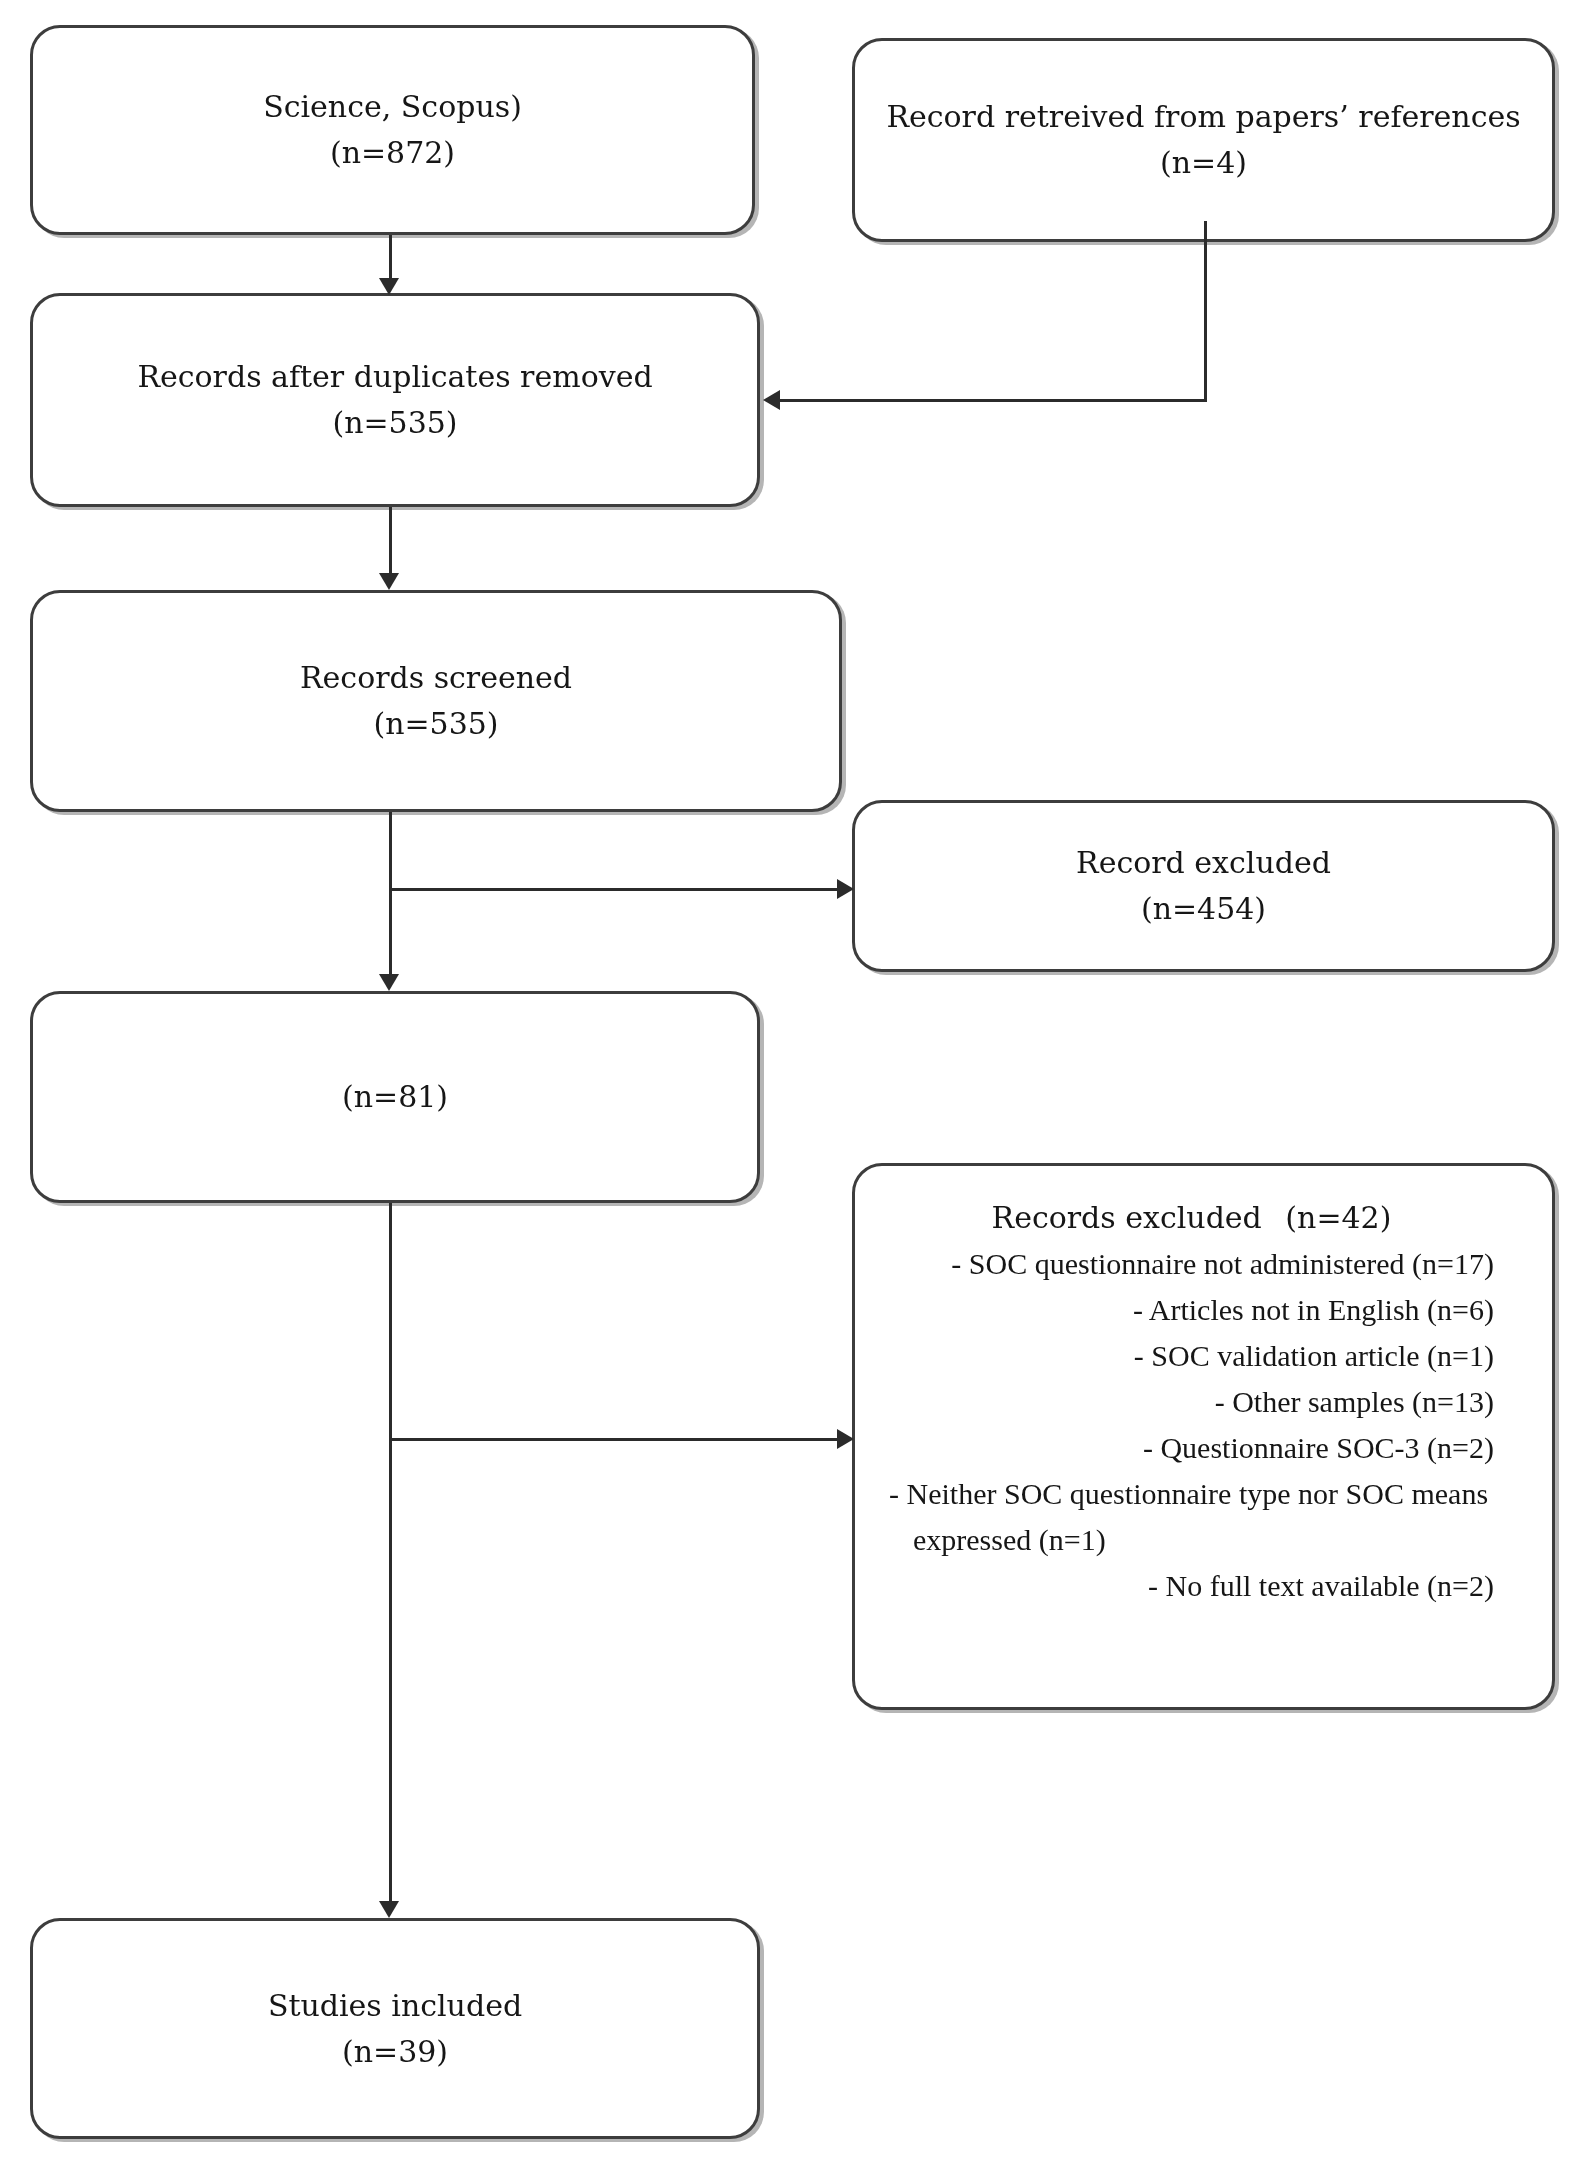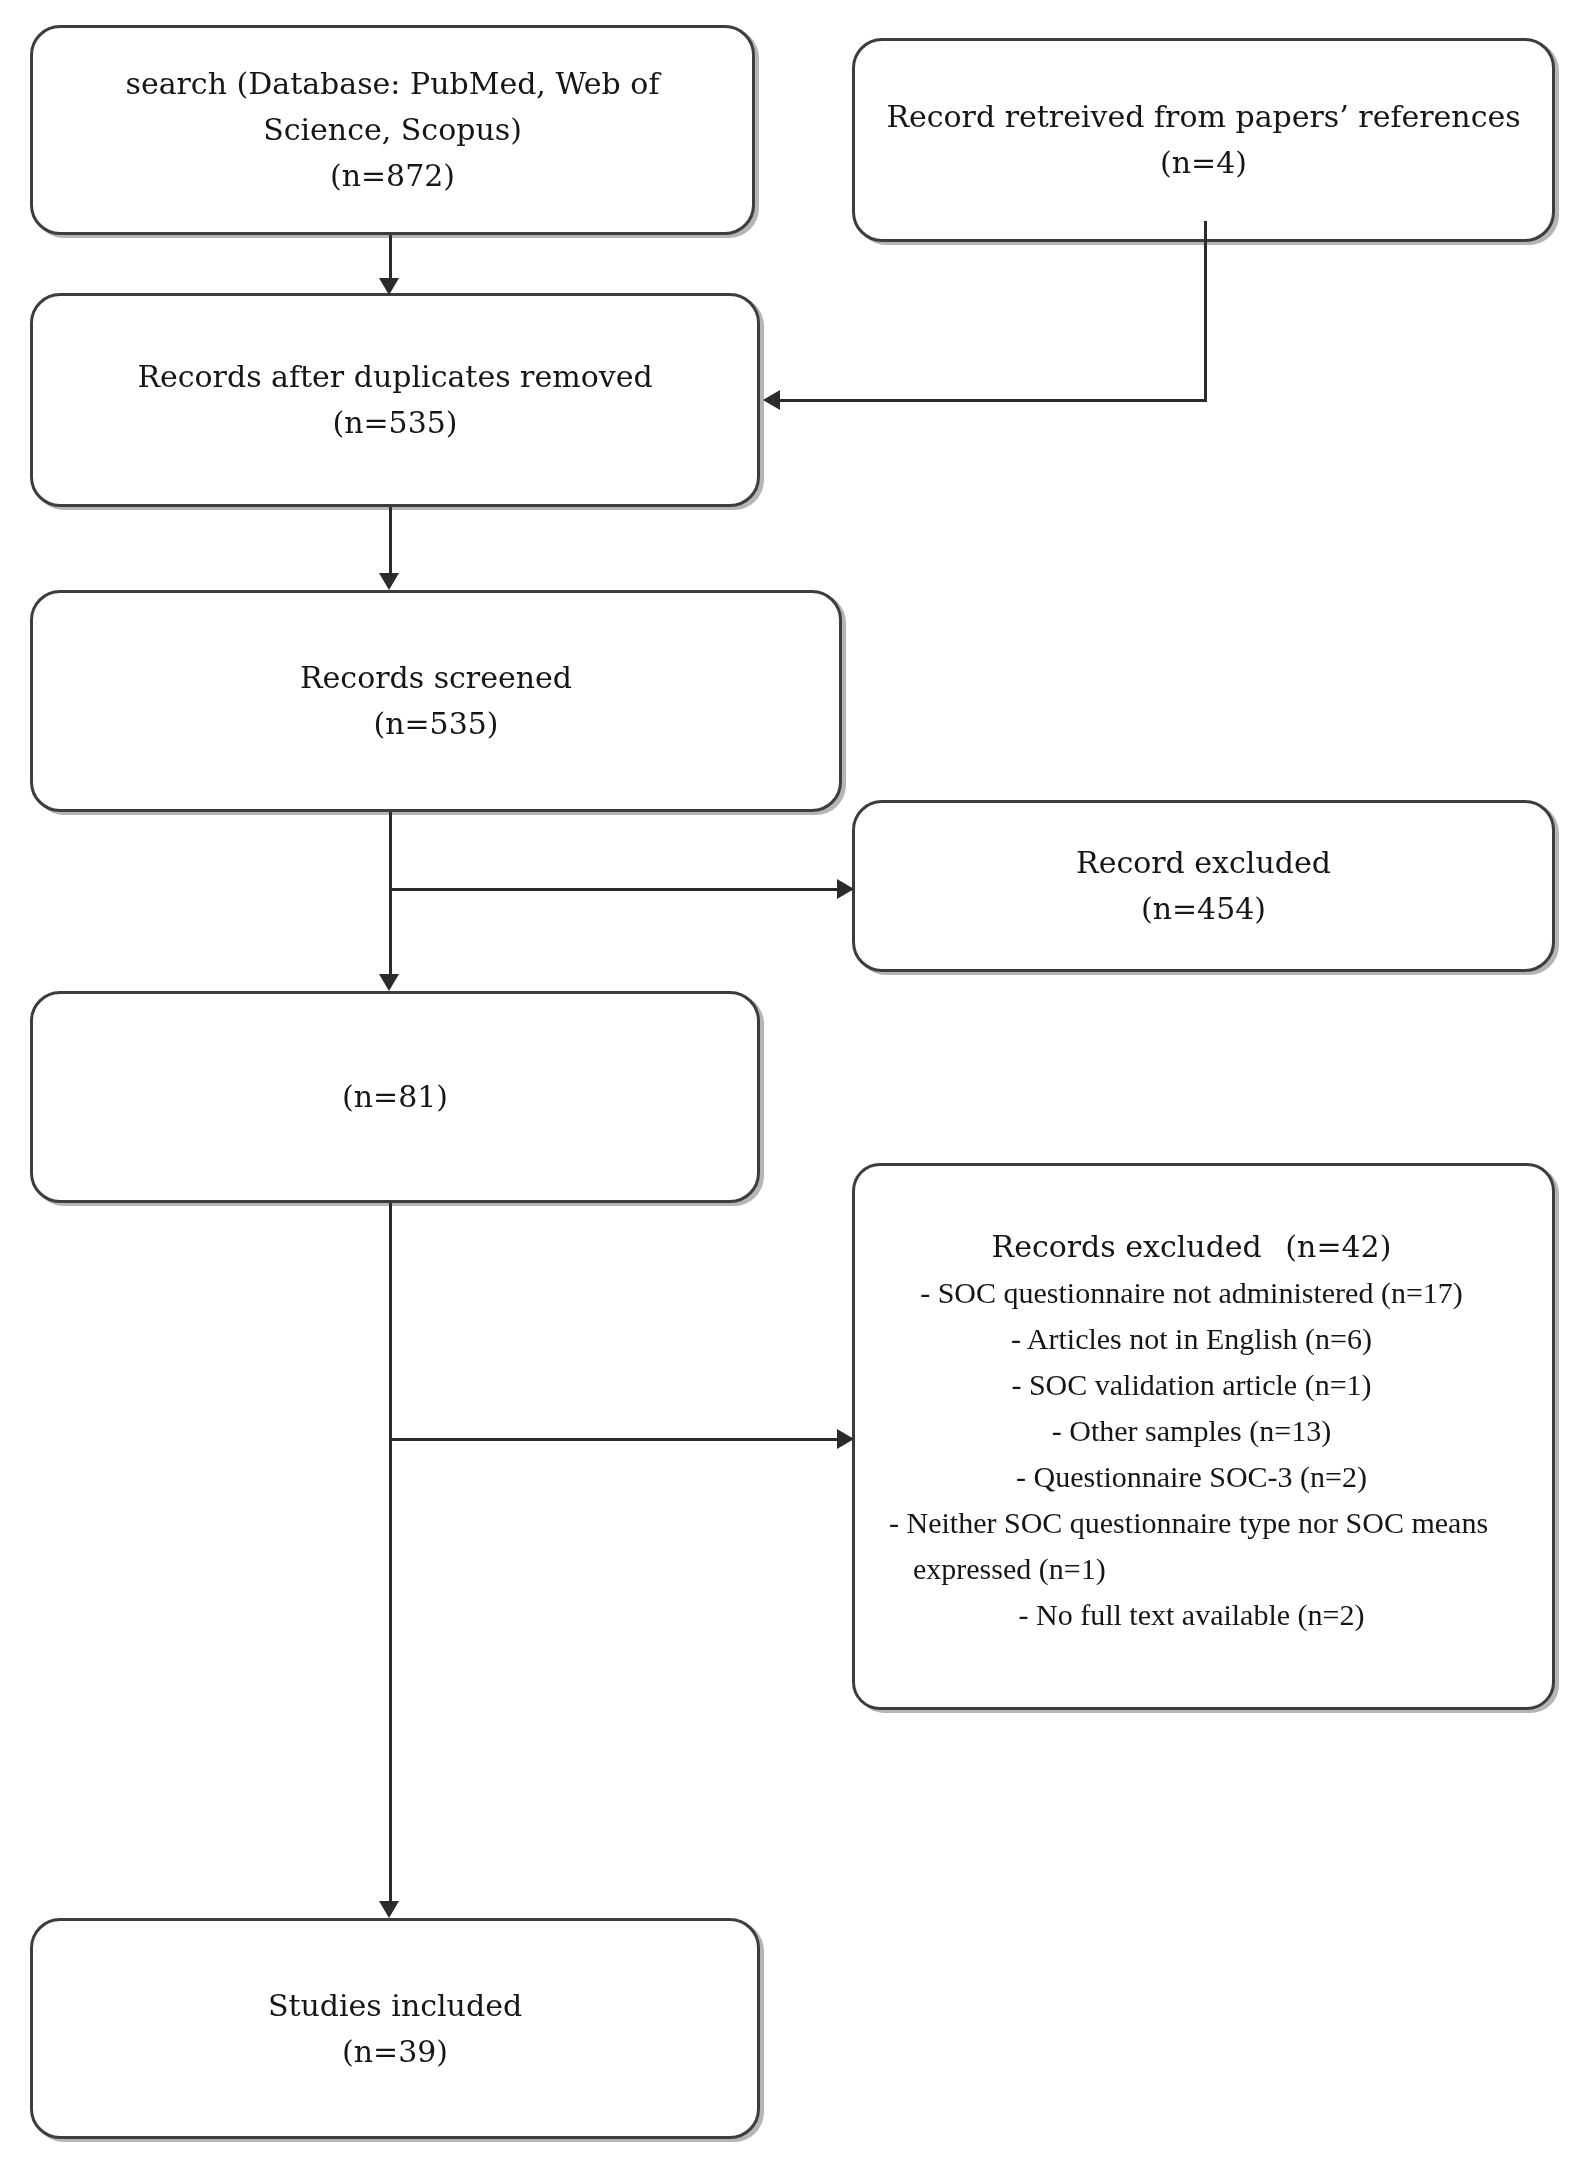--- a/index.html
+++ b/index.html
@@ -24,40 +24,38 @@
   }
   .count{font-weight:normal;}
   .vline{position:absolute;width:3px;background:#2b2b2b;}
   .hline{position:absolute;height:3px;background:#2b2b2b;}
   .arr{position:absolute;width:0;height:0;}
   .arr.down{border-left:10px solid transparent;border-right:10px solid transparent;border-top:17px solid #2b2b2b;}
   .arr.left{border-top:10px solid transparent;border-bottom:10px solid transparent;border-right:17px solid #2b2b2b;}
   .arr.right{border-top:10px solid transparent;border-bottom:10px solid transparent;border-left:17px solid #2b2b2b;}
   .reasons-box{
     justify-content:flex-start;
-    align-items:center;
+    align-items:flex-end;
     text-align:left;
-    padding:58px 58px 0 34px;
-    border-radius:28px;
+    padding:29px 58px 0 34px;
   }
   .rtitle{text-align:center;width:100%;}
   .rtitle .rcount{margin-left:14px;}
   .reason{
     padding-left:24px;
     text-indent:-24px;
     font-family:Liberation Serif, serif;
   }
 </style>
 </head>
 <body>
 
 <div id="canvas">
 
   <div class="box" style="left:30px;top:25px;width:725px;height:210px">
-    <div>search (Database: PubMed, Web of</div>
     <div>Science, Scopus)</div>
     <div class="count">(n=872)</div>
   </div>
 
   <div class="box" style="left:852px;top:38px;width:703px;height:204px">
     <div>Record retreived from papers’ references</div>
     <div class="count">(n=4)</div>
   </div>
 
   <div class="box" style="left:30px;top:293px;width:730px;height:214px">

